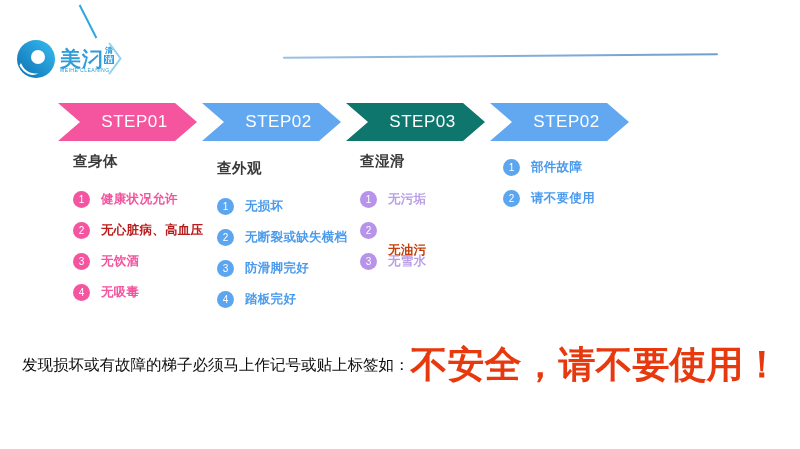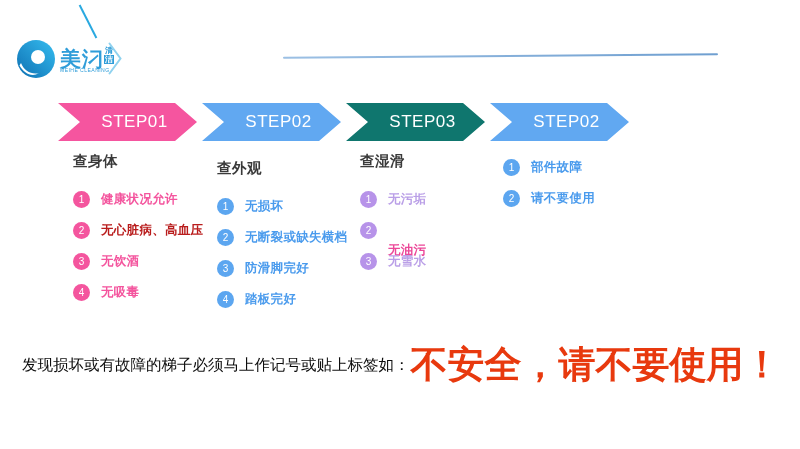--- a/index.html
+++ b/index.html
@@ -127,21 +127,21 @@
   </div>
 
   <div class="col col-3">
     <div class="col-header">查湿滑</div>
     <div class="check-item">
       <span class="badge" style="background: rgb(183, 147, 233);">1</span>
       <span class="item-text" style="color: rgb(186, 159, 231);">无污垢</span>
     </div>
     <div class="check-item">
       <span class="badge" style="background: rgb(183, 147, 233);">2</span>
-      <span class="item-text" style="color: #ec4899; margin-top: 40px;">无油污</span>
+      <span class="item-text" style="color: #c2410c; margin-top: 40px;">无油污</span>
     </div>
     <div class="check-item">
       <span class="badge" style="background: rgb(183, 147, 233);">3</span>
       <span class="item-text" style="color: rgb(186, 159, 231);">无雪水</span>
     </div>
   </div>
 
   <div class="col col-4">
     <div class="check-item">
       <span class="badge" style="background: rgb(92, 166, 240);">1</span>

